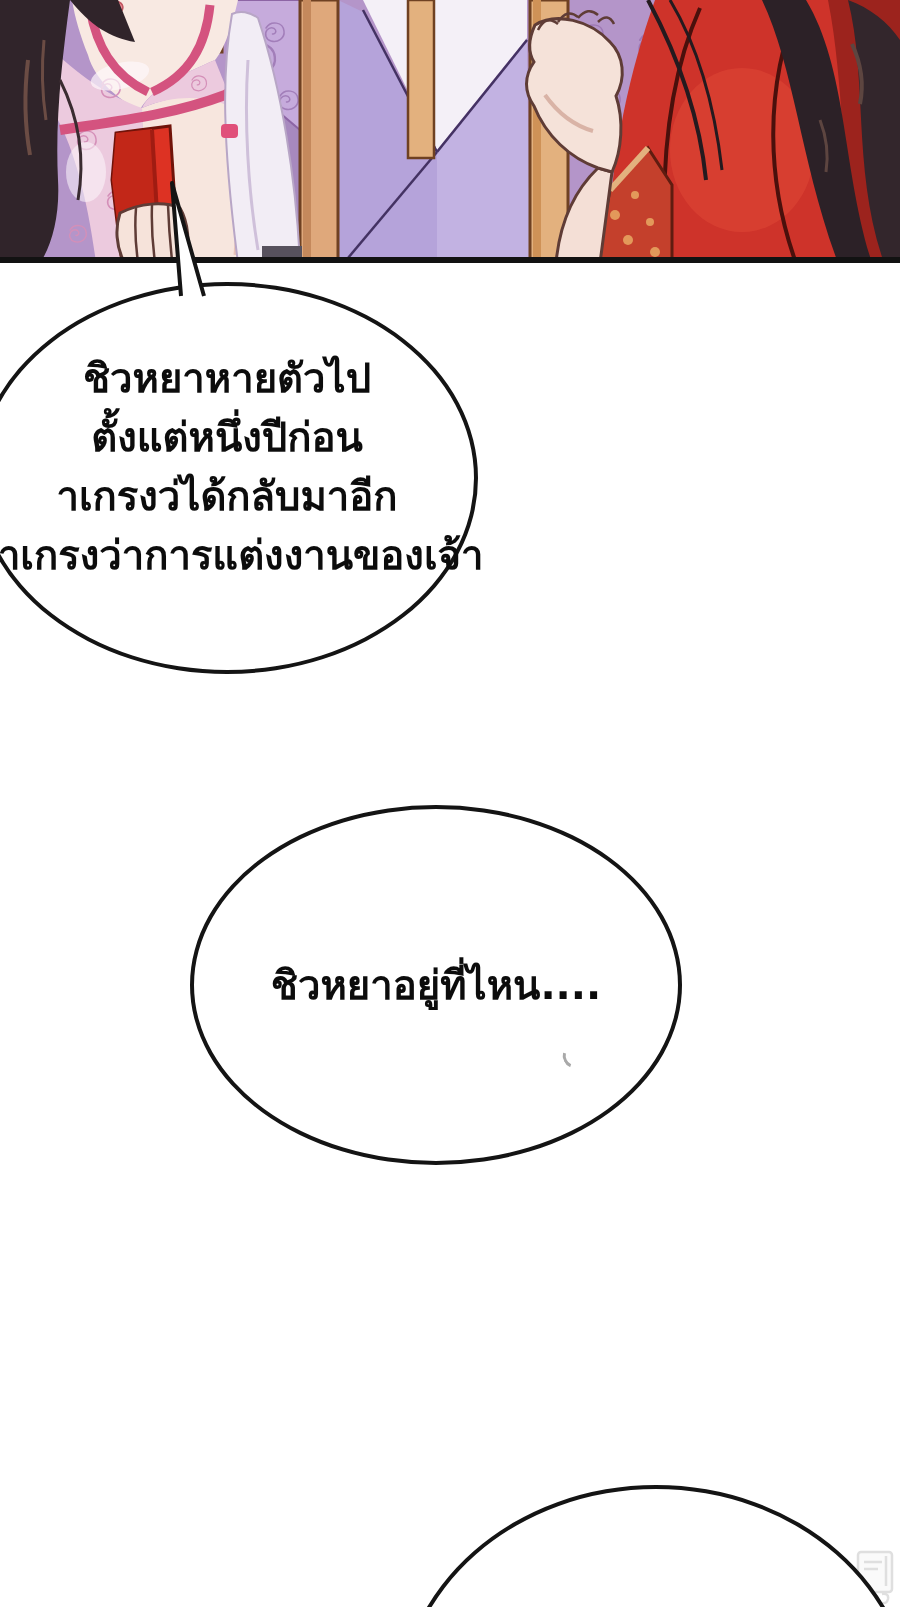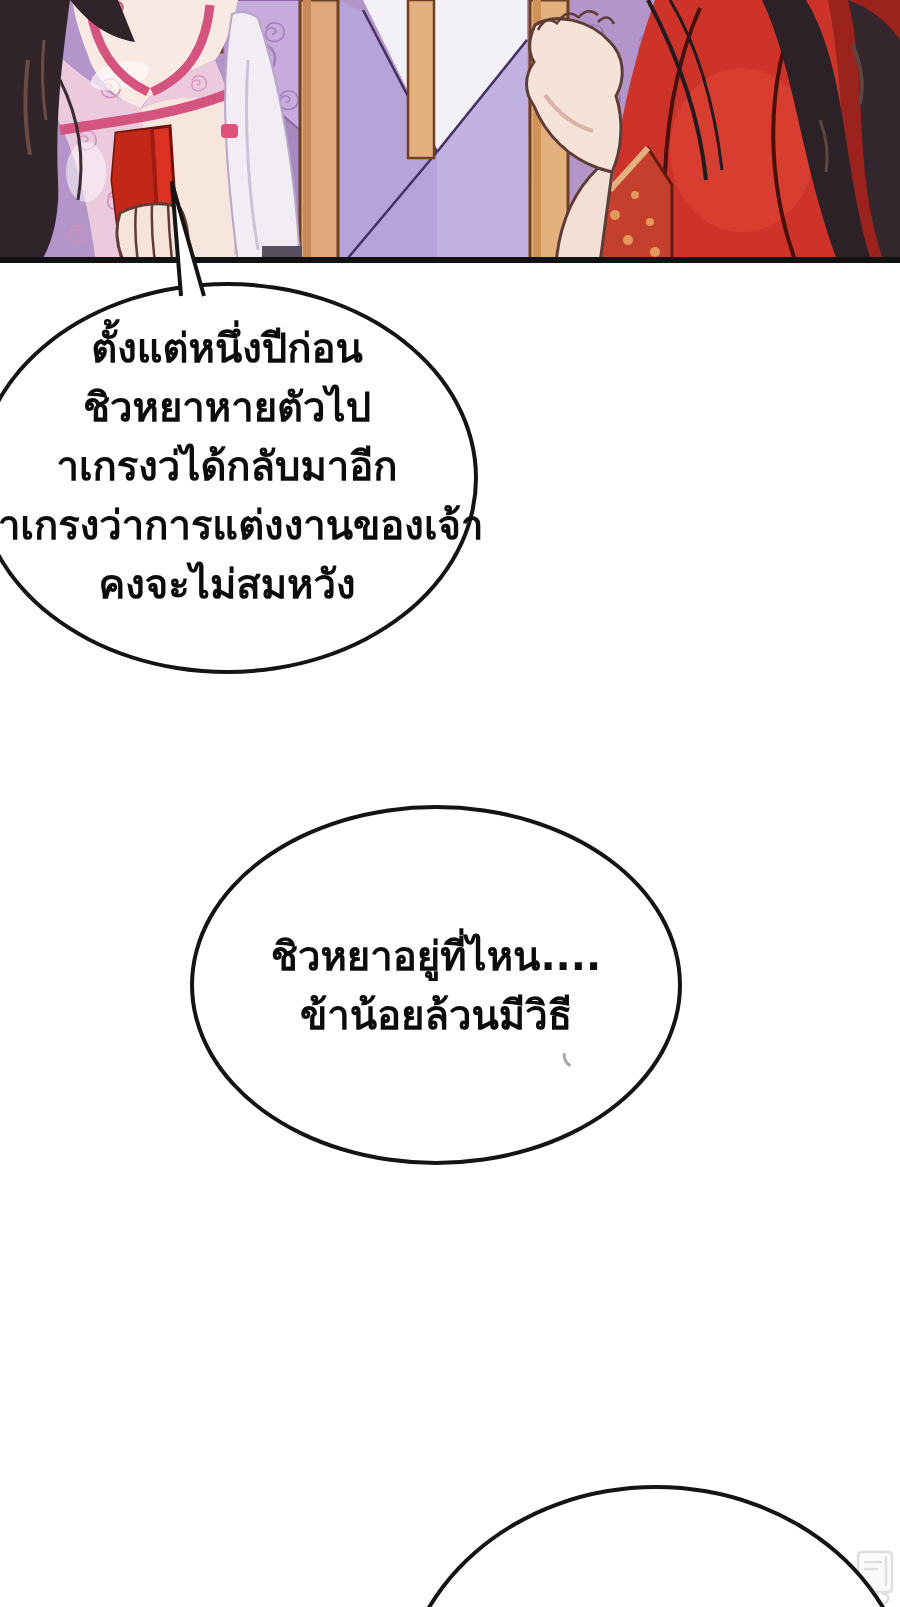--- a/index.html
+++ b/index.html
@@ -169,36 +169,34 @@
       </g>
       <rect x="262" y="246" width="40" height="17" fill="#57515d"></rect>
     </g>
   </svg>
 </div>
 
 <div class="panel-border"></div>
 
 <div class="bubble" id="bubble1">
   <div class="bubble-text">
+    <div class="line">ชิวหยาหายตัวไป</div>
     <div class="line">ตั้งแต่หนึ่งปีก่อน</div>
-    <div class="line">ชิวหยาหายตัวไป</div>
     <div class="line">าเกรงว่ได้กลับมาอีก</div>
     <div class="line">ข้าเกรงว่าการแต่งงานของเจ้า</div>
-    <div class="line">คงจะไม่สมหวัง</div>
   </div>
 </div>
 
 <svg class="tail" viewBox="0 0 60 135">
   <path d="M26,124 L17,11 L49,124" fill="#ffffff" stroke="#141414" stroke-width="4" stroke-linejoin="round"></path>
 </svg>
 
 <div class="bubble" id="bubble2">
   <div class="bubble-text">
     <div class="line">ชิวหยาอยู่ที่ไหน....</div>
-    <div class="line">ข้าน้อยล้วนมีวิธี</div>
   </div>
 </div>
 <span class="stray-mark"></span>
 
 <div class="bubble" id="bubble3"></div>
 
 <svg class="watermark" width="48" height="56" viewBox="0 0 48 56">
   <g stroke="#cbcbcb" fill="none" stroke-width="2.5">
     <rect x="6" y="4" width="34" height="40" rx="3" fill="#f7f7f7"></rect>
     <path d="M12 14 H30 M12 21 H26 M34 8 V38"></path>

